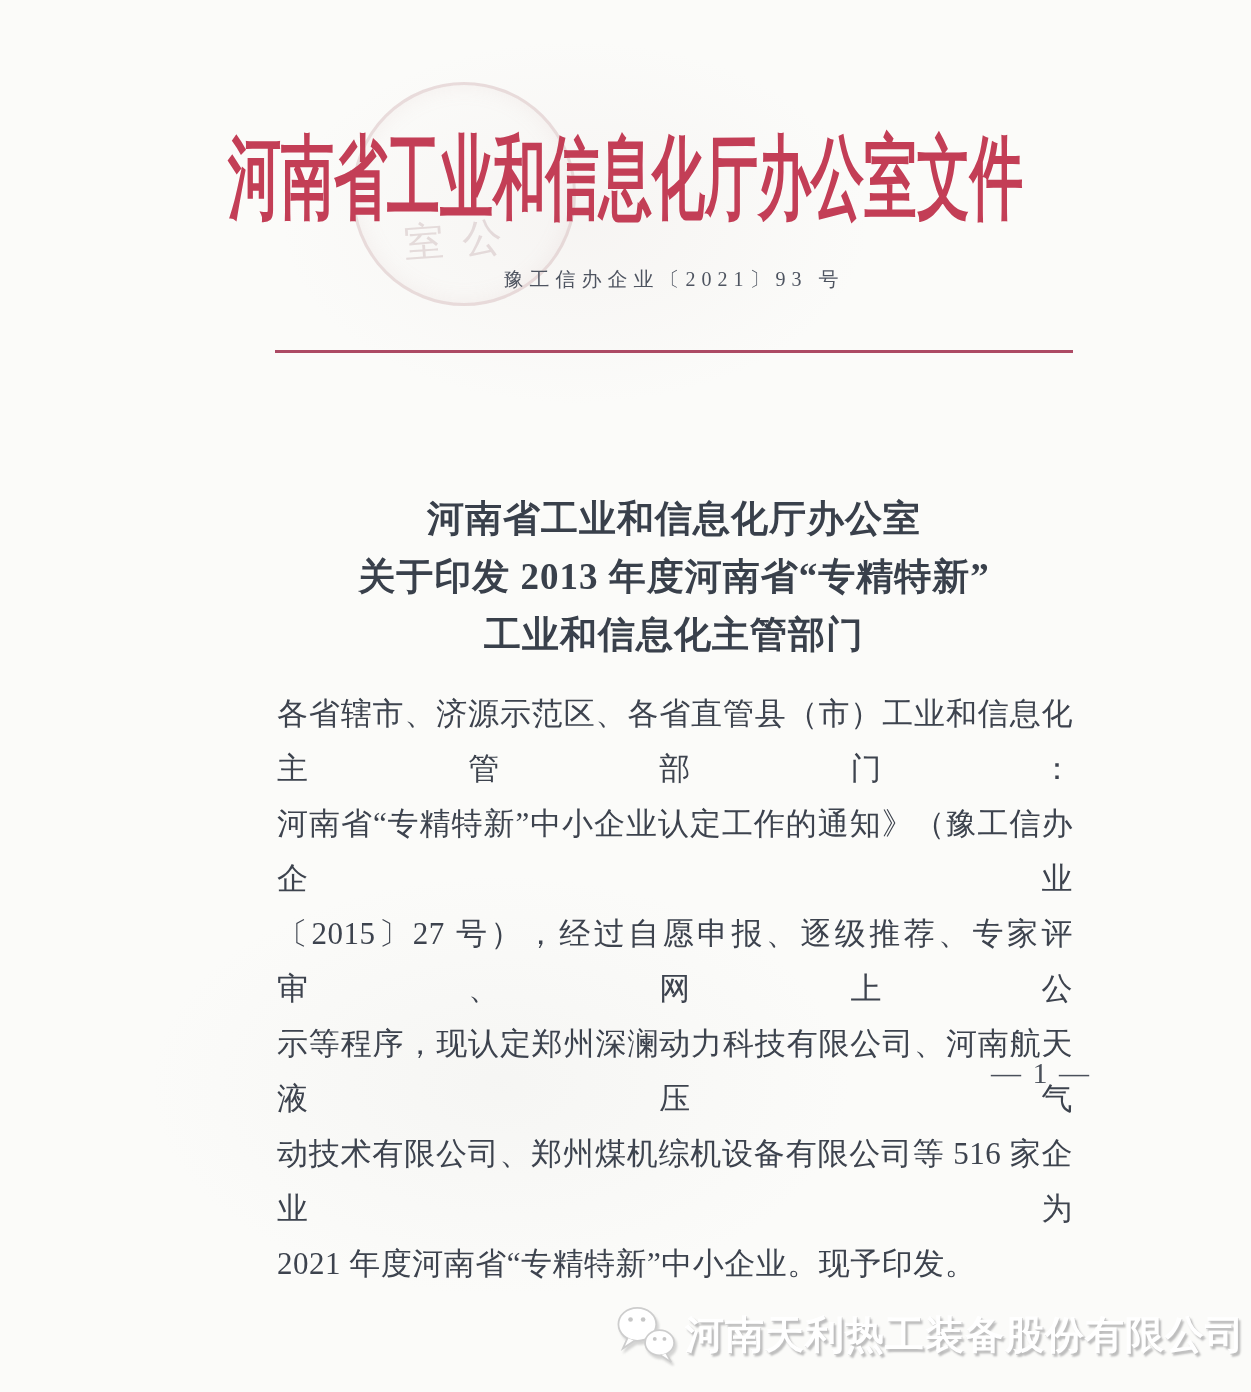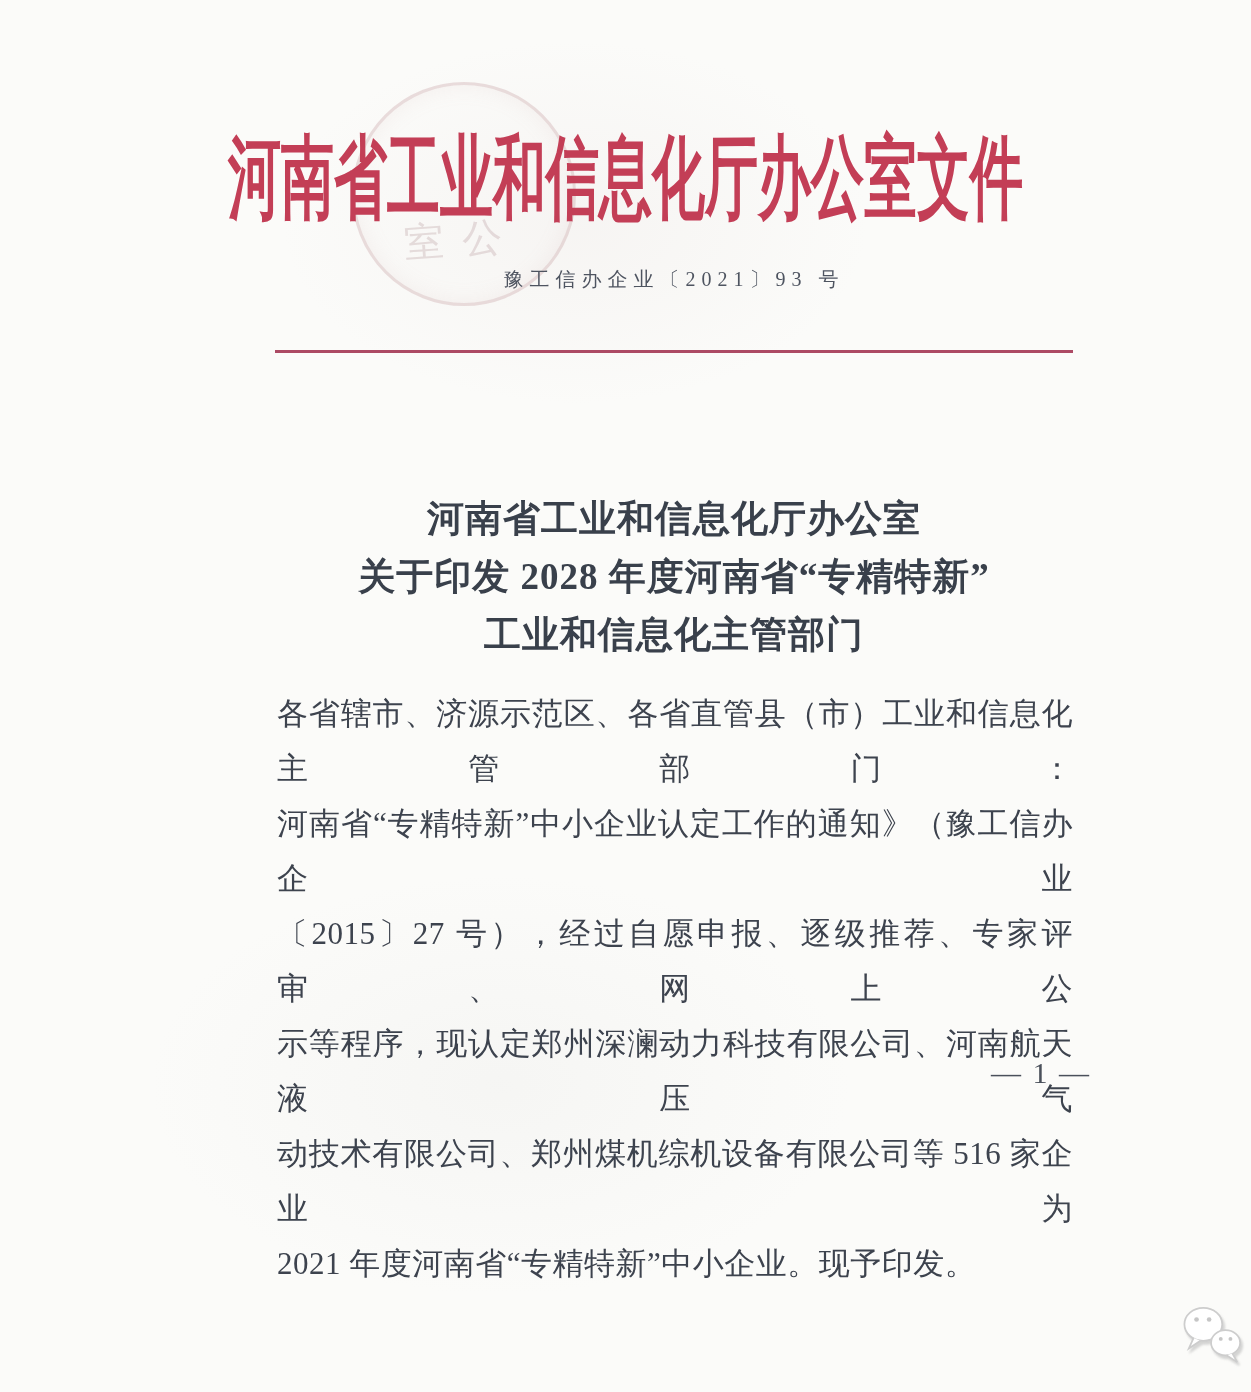--- a/index.html
+++ b/index.html
@@ -160,21 +160,21 @@
   <div class="header-title">河南省工业和信息化厅办公室文件</div>
 
   <div class="column">
 
     <div class="doc-number">豫工信办企业〔2021〕93 号</div>
 
     <div class="red-divider"></div>
 
     <div class="notice-title">
       <div>河南省工业和信息化厅办公室</div>
-      <div>关于印发 2028 年度河南省“专精特新”</div>
+      <div>关于印发 2013 年度河南省“专精特新”</div>
       <div>工业和信息化主管部门</div>
     </div>
 
     <div class="body-block">
       <div class="body-line jl">各省辖市、济源示范区、各省直管县（市）工业和信息化主管部门：</div>
       <div class="body-line jl">河南省“专精特新”中小企业认定工作的通知》（豫工信办企业</div>
       <div class="body-line jl">〔2015〕27 号），经过自愿申报、逐级推荐、专家评审、网上公</div>
       <div class="body-line jl">示等程序，现认定郑州深澜动力科技有限公司、河南航天液压气</div>
       <div class="body-line jl">动技术有限公司、郑州煤机综机设备有限公司等 516 家企业为</div>
       <div class="body-line">2021 年度河南省“专精特新”中小企业。现予印发。</div>
@@ -195,15 +195,16 @@
           <path d="M53 51 L58 60 L47 53" fill="none"></path>
         </g>
         <g fill="#c6c6c6" stroke="none">
           <circle cx="16" cy="16" r="2.4"></circle>
           <circle cx="29" cy="16" r="2.4"></circle>
           <circle cx="41" cy="36" r="2"></circle>
           <circle cx="51" cy="36" r="2"></circle>
         </g>
       </svg>
     </span>
+    <span class="wm-text">河南天利热工装备股份有限公司</span>
   </div>
 
 </div>
 
 </body></html>

